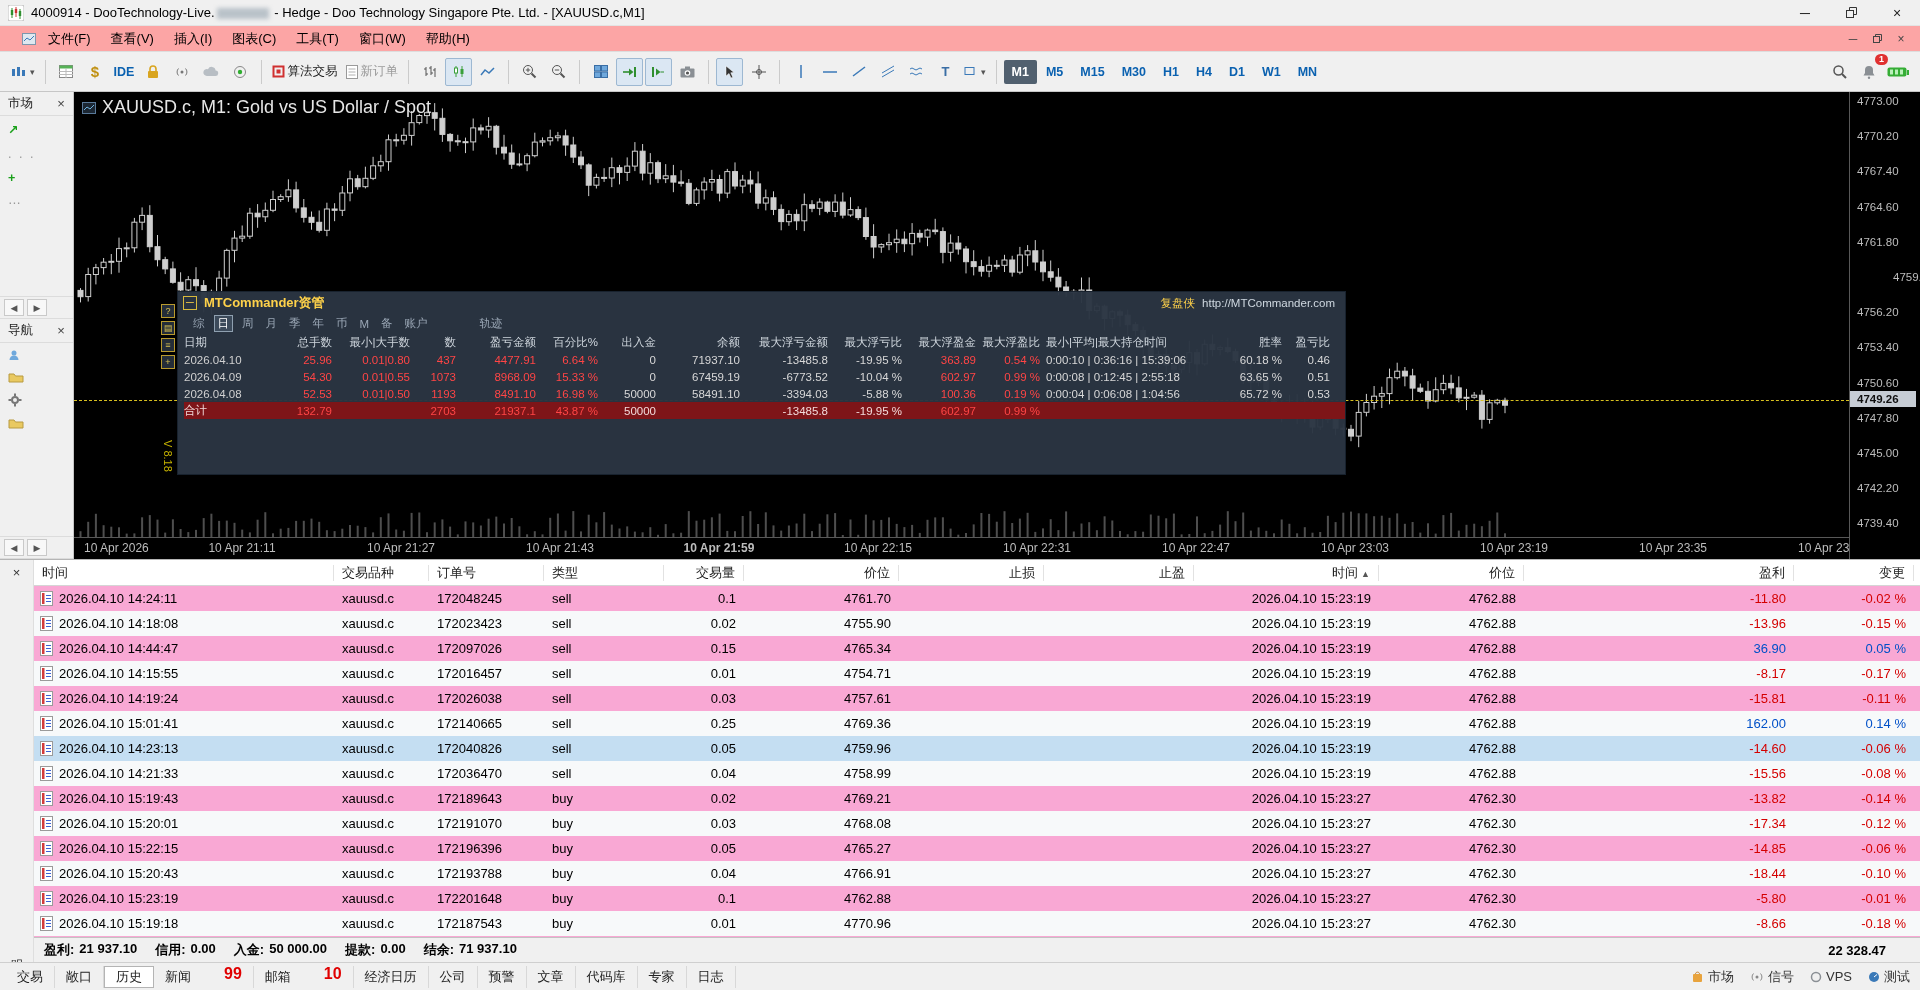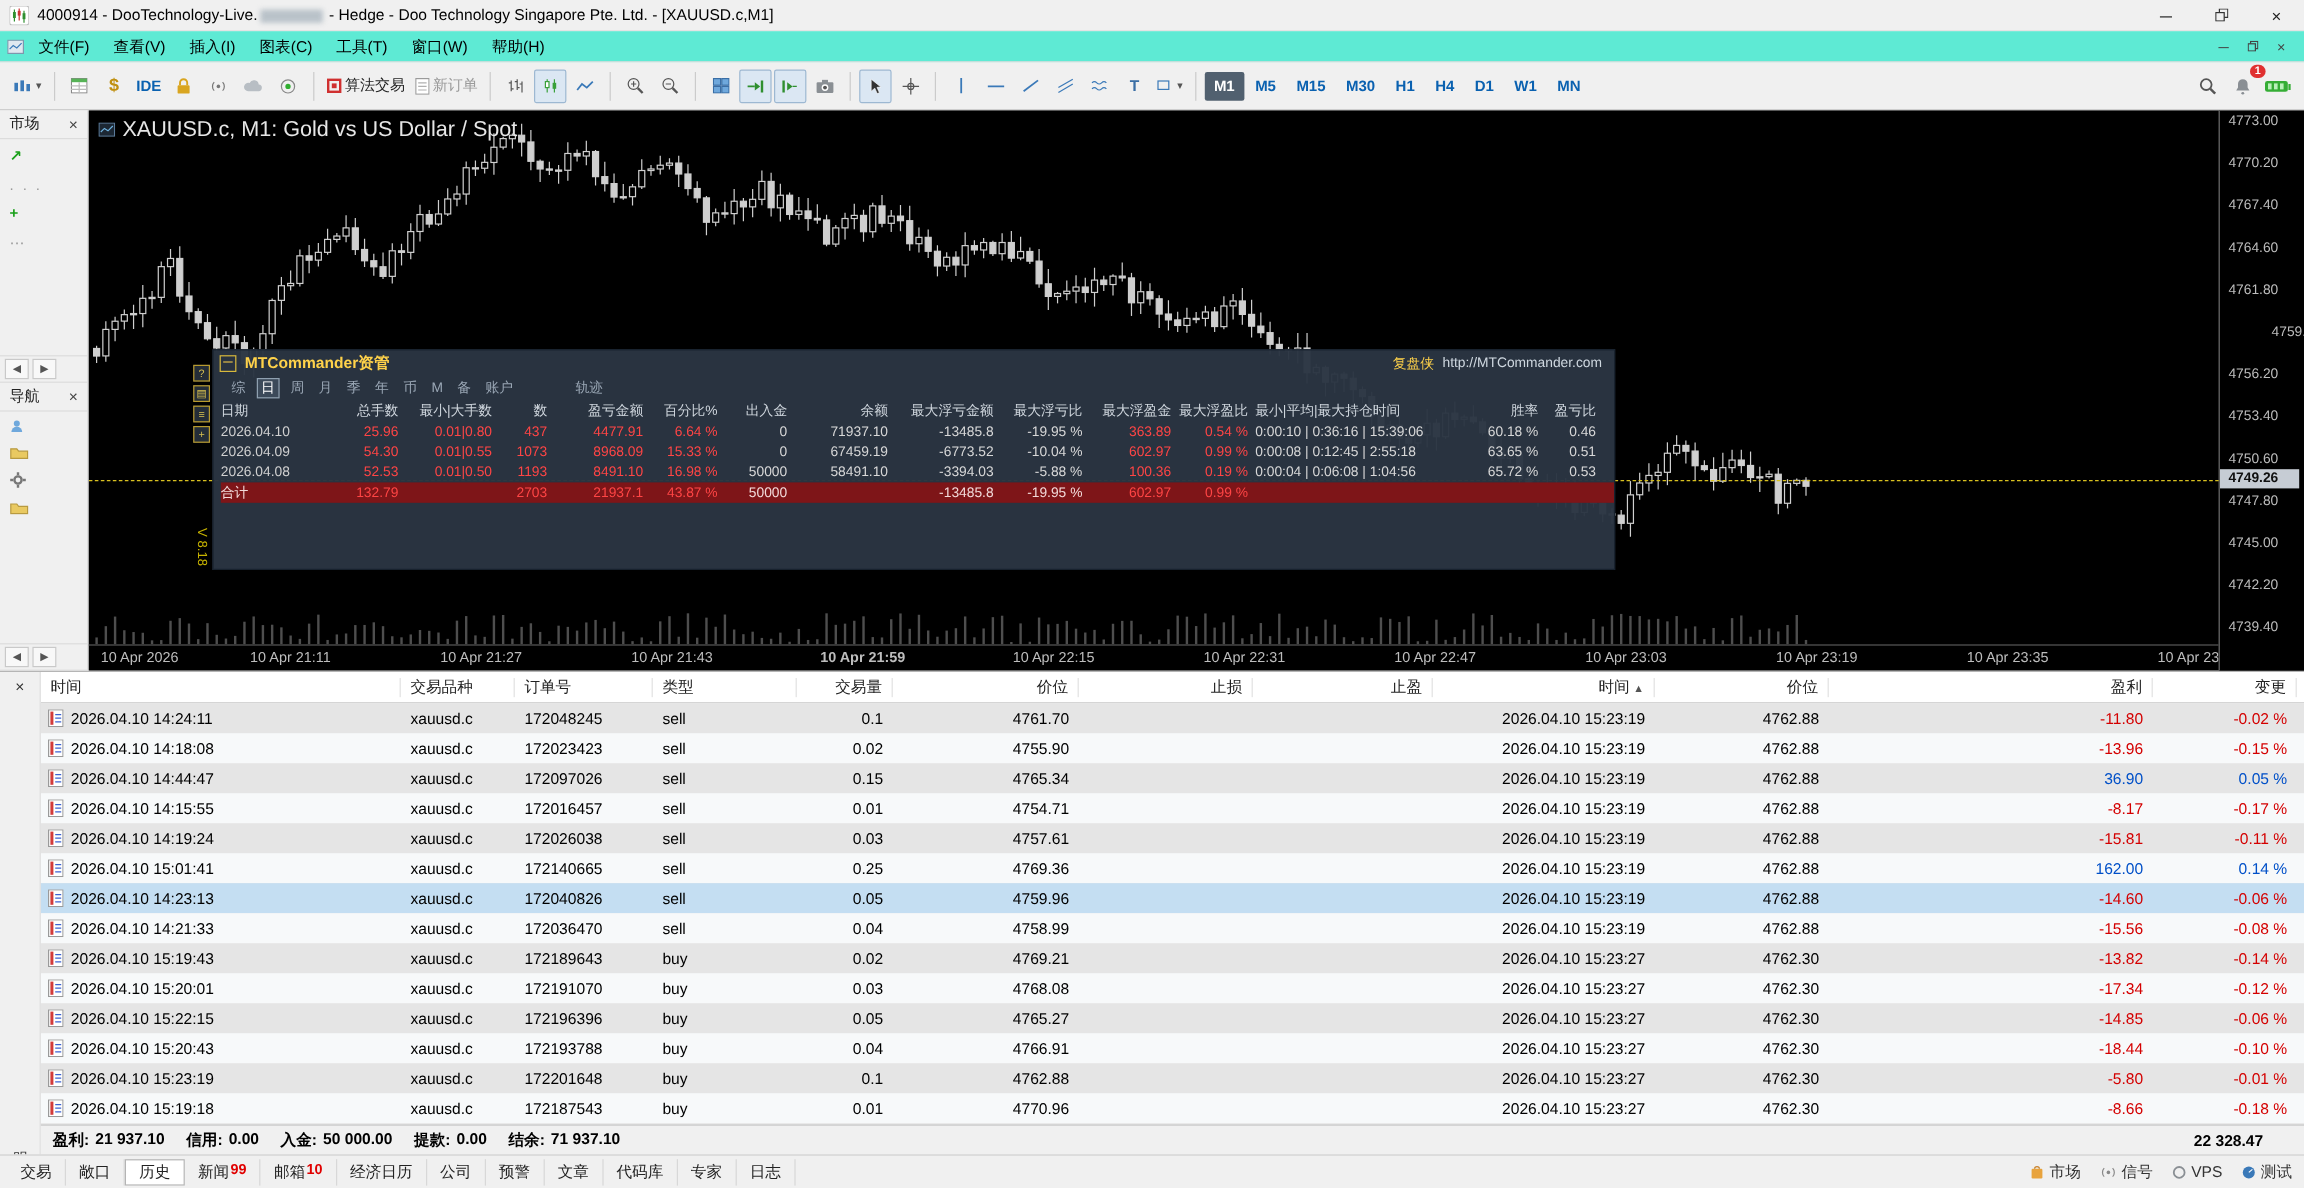--- a/index.html
+++ b/index.html
@@ -11,21 +11,21 @@
   .titlebar { height:26px; display:flex; align-items:center; background:#f0f0f0;
               border-bottom:1px solid #e3e3e3; padding-left:8px; gap:7px; font-size:13px; }
   .titlebar .redact { display:inline-block; width:52px; height:11px; background:#b9c2c9;
                       filter:blur(2px); vertical-align:middle; margin:0 2px; }
   .win-controls { margin-left:auto; display:flex; height:100%; }
   .win-btn { width:46px; height:100%; display:flex; align-items:center; justify-content:center;
              font-size:14px; color:#222; }
 
   
   .menubar { height:26px; display:flex; align-items:center; font-size:13px;
-             background:#5eead4; border-bottom:1px solid #dddddd; padding-left:4px; }
+             background:#fca5a5; border-bottom:1px solid #dddddd; padding-left:20px; }
   .menu-item { padding:0 10px; height:100%; display:flex; align-items:center; }
   .mdi-icon { width:18px; display:flex; justify-content:center; }
   .mdi-controls { margin-left:auto; display:flex; gap:2px; padding-right:8px; }
   .mdi-btn { width:22px; height:20px; display:flex; align-items:center; justify-content:center;
              font-size:12px; color:#444; }
 
   
   .toolbar { height:40px; display:flex; align-items:center; padding:0 8px; gap:2px;
              background:#f0f0f0; border-bottom:1px solid #c6c6c6; }
   .tb-btn { min-width:27px; height:28px; display:flex; align-items:center; justify-content:center;
@@ -110,21 +110,21 @@
                 color:#c8b400; font-size:11px; }
 
   
   .bottom-dock { height:403px; display:flex; border-top:1px solid #b5b5b5; background:#fff; }
   .dock-strip { width:34px; background:#f0f0f0; border-right:1px solid #dedede; display:flex;
                 flex-direction:column; align-items:center; }
   .dock-close { margin-top:5px; color:#333; font-size:13px; }
   .dock-caption { margin-top:auto; margin-bottom:8px; writing-mode:vertical-rl;
                   font-size:12px; color:#333; letter-spacing:2px; }
   .dock-main { flex:1; display:flex; flex-direction:column; min-width:0; }
-  .hist { flex:1; overflow:hidden; font-size:13px; background:#e5e5e5; }
+  .hist { flex:1; overflow:hidden; font-size:13px; background:#f9a8d4; }
   .hist-row { display:grid; height:25px; align-items:center; white-space:nowrap; }
   .hist-row:nth-child(even) { background:#f7f9fa; }
   .hist-row.selected { background:#c4def2; }
   .hist-head { display:grid; height:26px; align-items:center; color:#222;
                border-bottom:1px solid #d5d5d5; background:#fff; white-space:nowrap; }
   .h-cell { overflow:hidden; padding:0 8px; }
   .h-left { text-align:left; } .h-right { text-align:right; }
   .hist-head .h-cell { border-right:1px solid #e2e2e2; height:16px; line-height:16px; }
   .neg { color:#d40000; } .pos { color:#0050c8; }
   .time-cell { display:flex; align-items:center; gap:6px; padding-left:6px; }
@@ -135,21 +135,21 @@
                padding:0 34px 0 10px; gap:18px; }
   .st-pair { display:flex; gap:5px; }
   .status-total { margin-left:auto; }
 
   
   .tabbar { height:28px; display:flex; align-items:center; background:#f0f0f0;
             border-top:1px solid #cfcfcf; font-size:13px; padding:0 6px; }
   .btab { padding:0 11px; height:22px; display:flex; align-items:center;
           border-right:1px solid #d8d8d8; gap:1px; color:#222; }
   .btab.active { background:#fff; border:1px solid #b4b4b4; }
-  .btab-badge { color:#e00000; font-size:12px; font-weight:700; position:relative; top:-3px; }
+  .btab-badge { color:#e00000; font-size:16px; font-weight:700; position:relative; top:-3px;margin-left:32px; }
   .tab-right { margin-left:auto; display:flex; align-items:center; gap:16px; padding-right:4px; color:#333; }
   .tab-right .rt { display:flex; align-items:center; gap:4px; }
   svg { display:block; }
 </style>
 </head>
 <body>
 
 <div class="titlebar">
   <span>
     <svg width="16" height="16">

